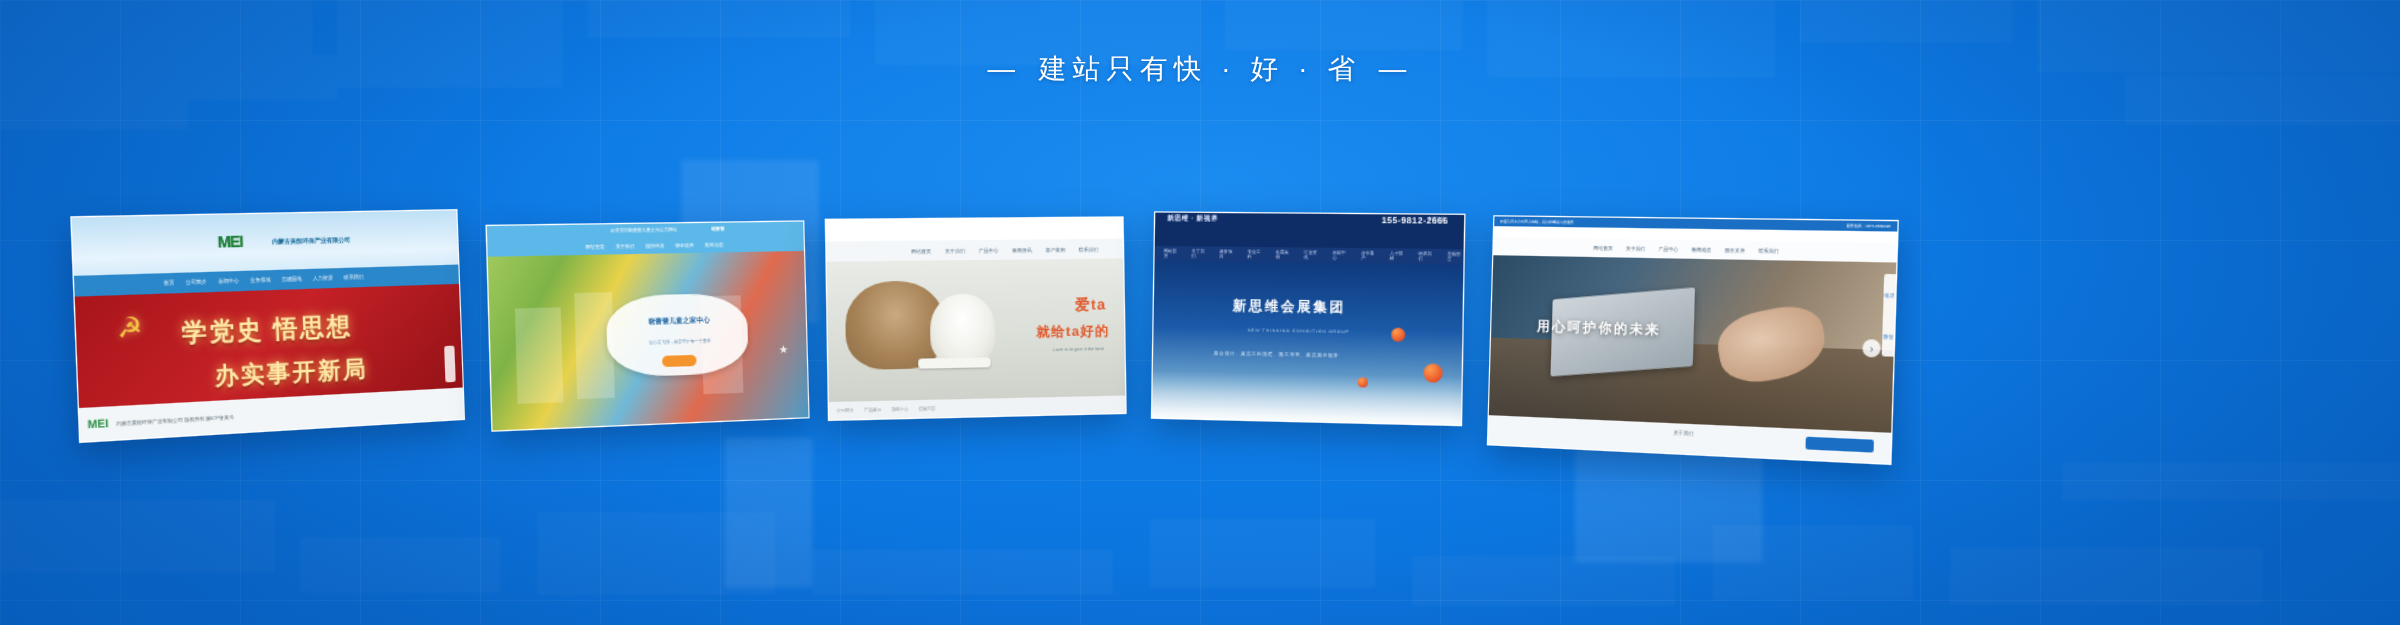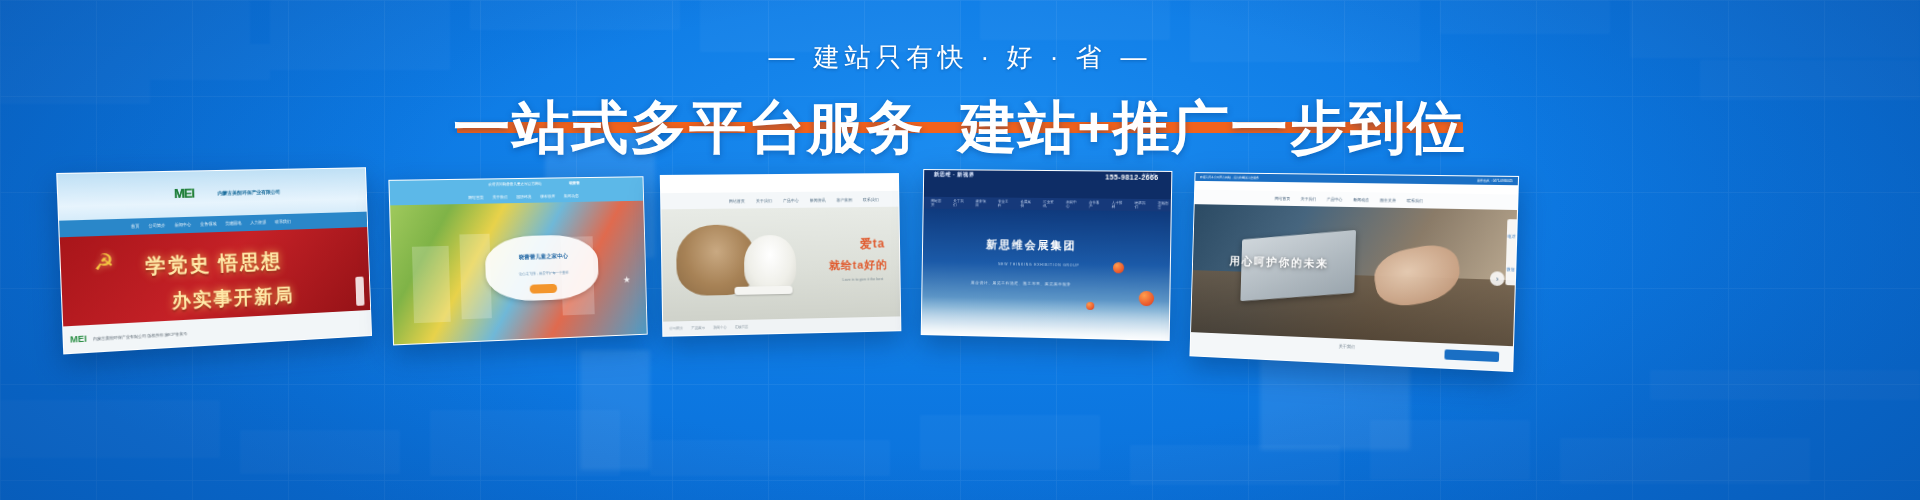--- a/index.html
+++ b/index.html
@@ -36,21 +36,21 @@
   .bg-ghost {
     position:absolute; opacity:.10; background:#dfeeff; border-radius:2px; filter:blur(2px);
   }
 
   
   .text-wrap {
     position:absolute; left:0; right:0; top:44px;
     text-align:center; z-index:6;
   }
   .subtitle {
-    color:#ffffff; font-size:26px; letter-spacing:5px;
+    color:#ffffff; font-size:22px; letter-spacing:5px;
     line-height:1; font-weight:400; white-space:nowrap;
     text-shadow:0 1px 3px rgba(0,40,90,.35);
   }
   .subtitle .dash { display:inline-block; margin:0 14px; font-weight:300; }
 
   .headline-row {
     position:relative; display:inline-block; margin-top:24px;
   }
   .headline {
     position:relative; z-index:2;
@@ -257,24 +257,20 @@
   <div class="bg-ghost" style="left:1260px;top:300px; width:150px; height:150px;"></div>
 
   <div class="bg-vignette"></div>
 
   <div class="text-wrap">
 
     <div class="subtitle">
       <span class="dash">—</span><span>建站只有快 · 好 · 省</span><span class="dash">—</span>
     </div>
 
-    <div class="headline-row">
-      <div class="accent-bar"></div>
-      <div class="headline"><span>一站式多平台服务</span><span class="gap"></span><span>建站+推广一步到位</span></div>
-    </div>
 
   </div>
 
   <div class="cards">
 
     <div class="card c1">
       <div class="shot">
         <div class="head"></div>
         <div class="c1-logowrap">
           <div class="logo">MEI</div>

